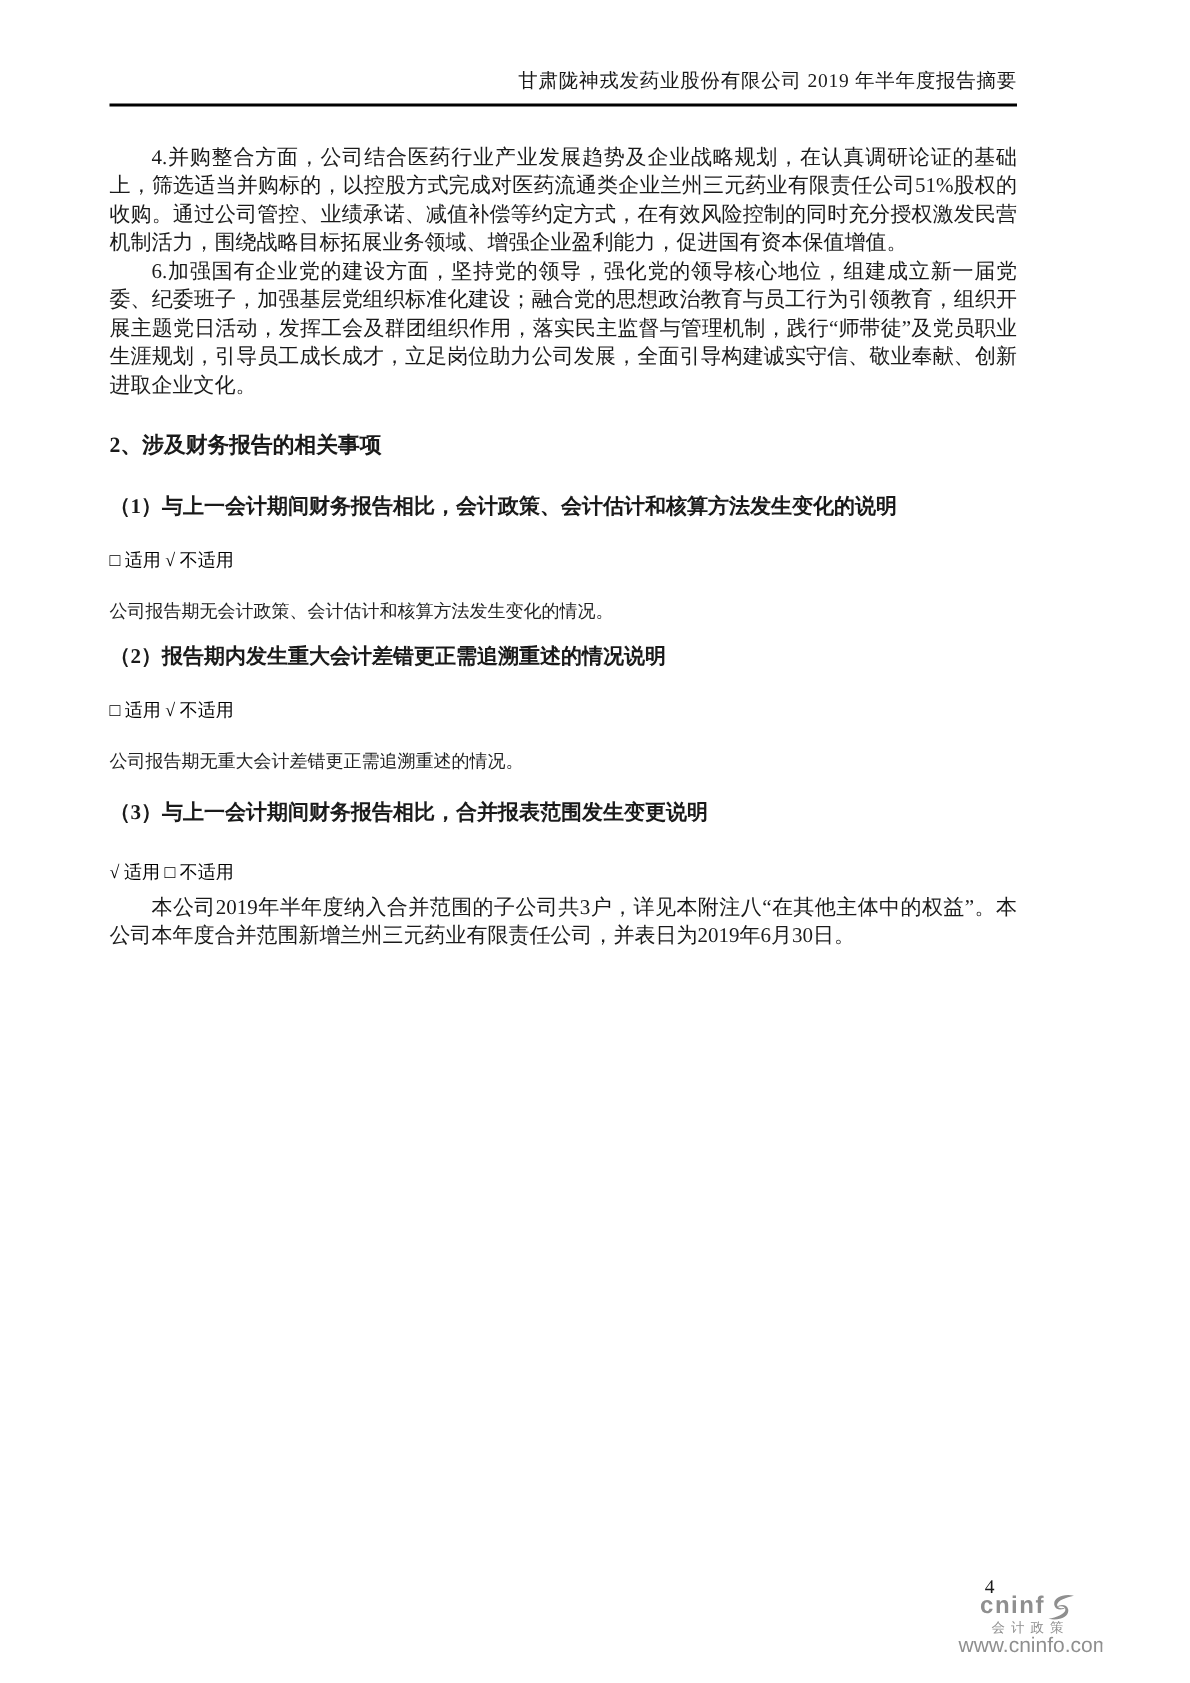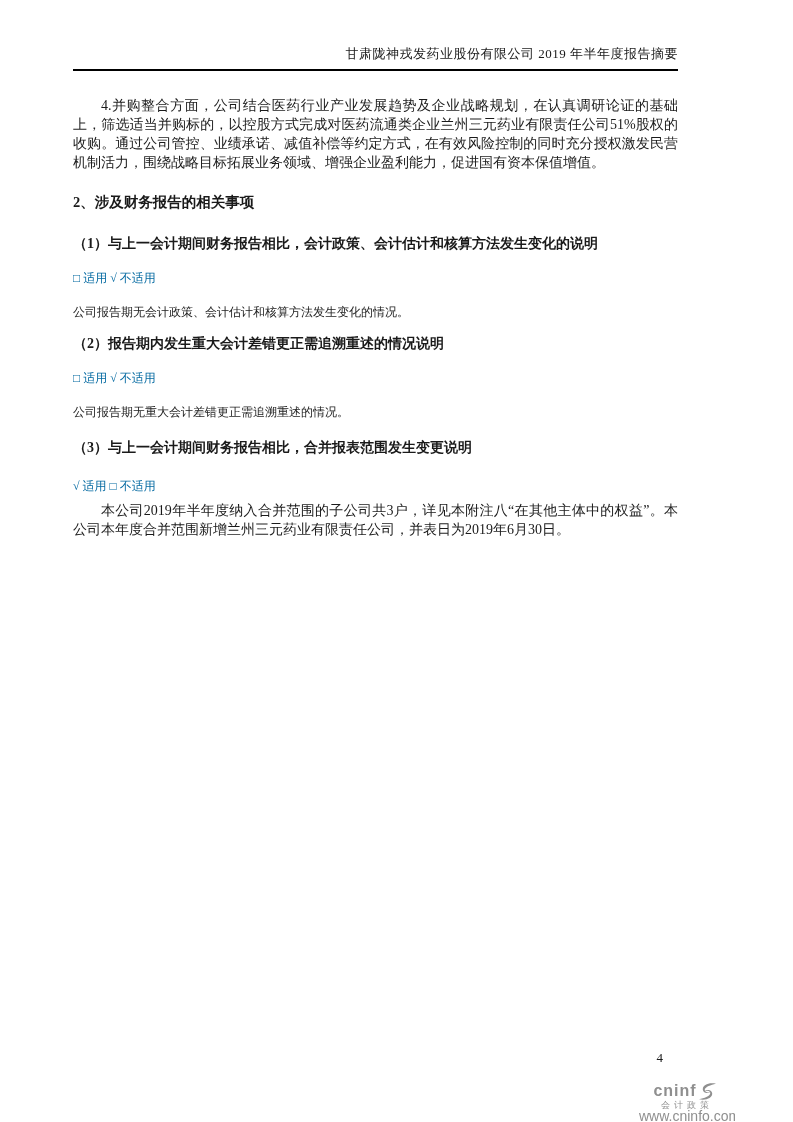--- a/index.html
+++ b/index.html
@@ -43,21 +43,21 @@
   .sub-heading {
     font-size: 14px;
     font-weight: bold;
     margin: 0;
     line-height: 20px;
   }
   .applicability {
     font-size: 12px;
     line-height: 16px;
     margin-top: 16px;
-    color: #0369a1;
+    color: #000000;
   }
   .fin-item:nth-of-type(3) .applicability { margin-top: 20px; }
   .note-small {
     font-size: 12px;
     line-height: 16px;
     margin-top: 18px;
     color: #222;
   }
   .note-body {
     font-size: 14px;
@@ -69,21 +69,21 @@
   .page-number {
     position: absolute;
     right: 72px;
     bottom: 56px;
     font-size: 13px;
     color: #1a1a1a;
   }
   .footer-logo {
     position: absolute;
     right: 4px;
-    bottom: 0;
+    bottom: 20px;
     width: 92px;
     color: #8f8f8f;
     text-align: center;
   }
   .logo-row {
     display: flex;
     align-items: center;
     justify-content: center;
     gap: 1px;
     font-family: "Liberation Sans", sans-serif;
@@ -113,20 +113,21 @@
 
   <div class="header">
     <div class="header-title">甘肃陇神戎发药业股份有限公司 2019 年半年度报告摘要</div>
   </div>
 
   <div class="content">
 
     <p class="body-para">4.并购整合方面，公司结合医药行业产业发展趋势及企业战略规划，在认真调研论证的基础上，筛选适当并购标的，以控股方式完成对医药流通类企业兰州三元药业有限责任公司51%股权的收购。通过公司管控、业绩承诺、减值补偿等约定方式，在有效风险控制的同时充分授权激发民营机制活力，围绕战略目标拓展业务领域、增强企业盈利能力，促进国有资本保值增值。</p>
 
 
+    <p class="body-para">6.加强国有企业党的建设方面，坚持党的领导，强化党的领导核心地位，组建成立新一届党委、纪委班子，加强基层党组织标准化建设；融合党的思想政治教育与员工行为引领教育，组织开展主题党日活动，发挥工会及群团组织作用，落实民主监督与管理机制，践行“师带徒”及党员职业生涯规划，引导员工成长成才，立足岗位助力公司发展，全面引导构建诚实守信、敬业奉献、创新进取企业文化。</p>
 
     <h2 class="sec-heading">2、涉及财务报告的相关事项</h2>
 
     <section class="fin-item">
       <h3 class="sub-heading">（1）与上一会计期间财务报告相比，会计政策、会计估计和核算方法发生变化的说明</h3>
       <div class="applicability">□ 适用 √ 不适用</div>
       <div class="note-small">公司报告期无会计政策、会计估计和核算方法发生变化的情况。</div>
     </section>
 
     <section class="fin-item">

